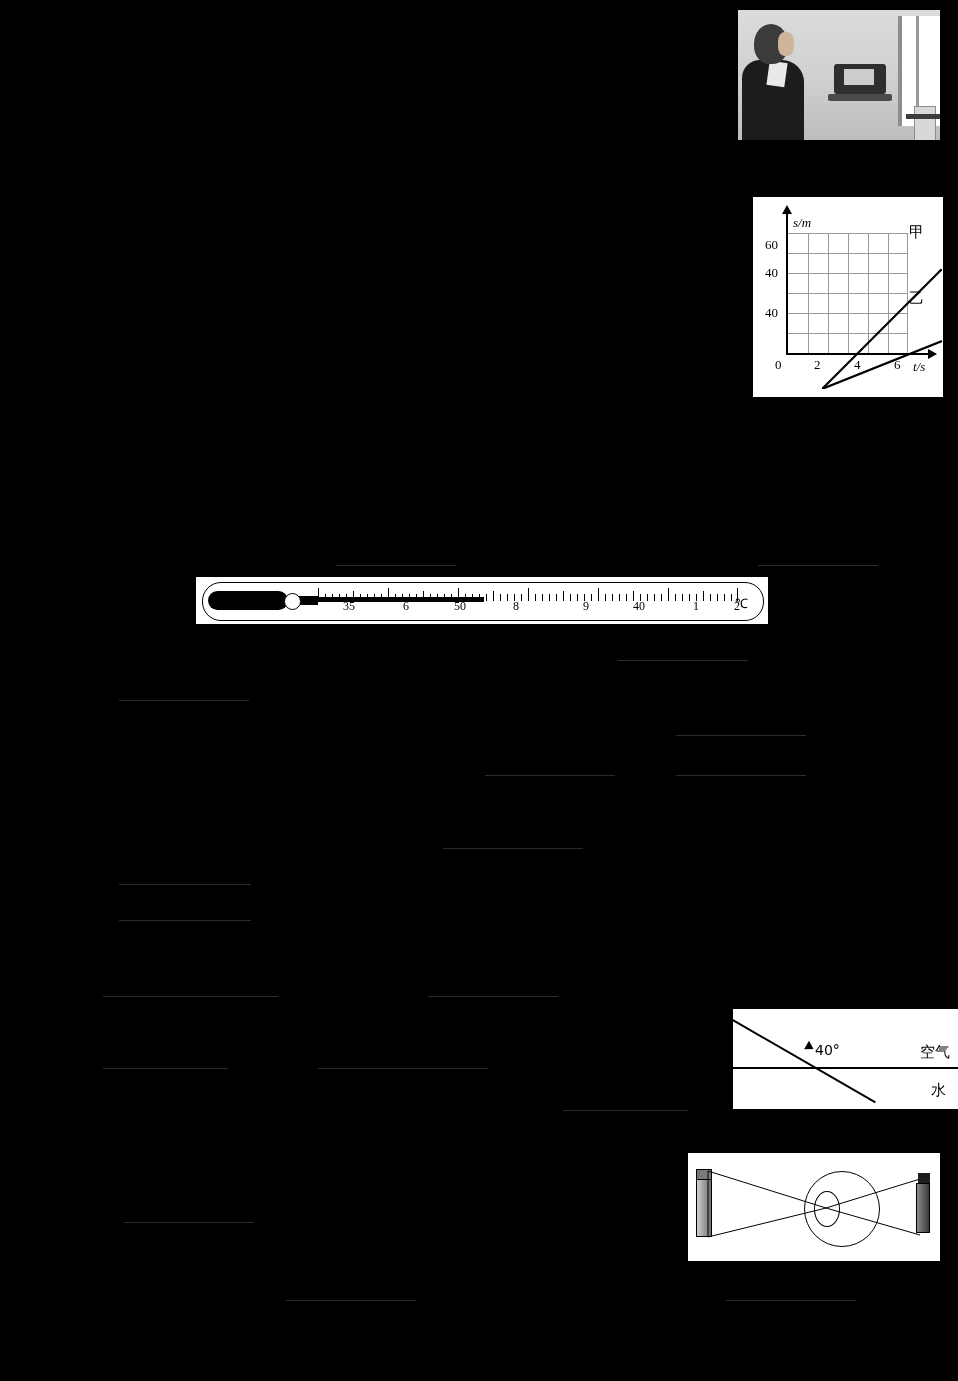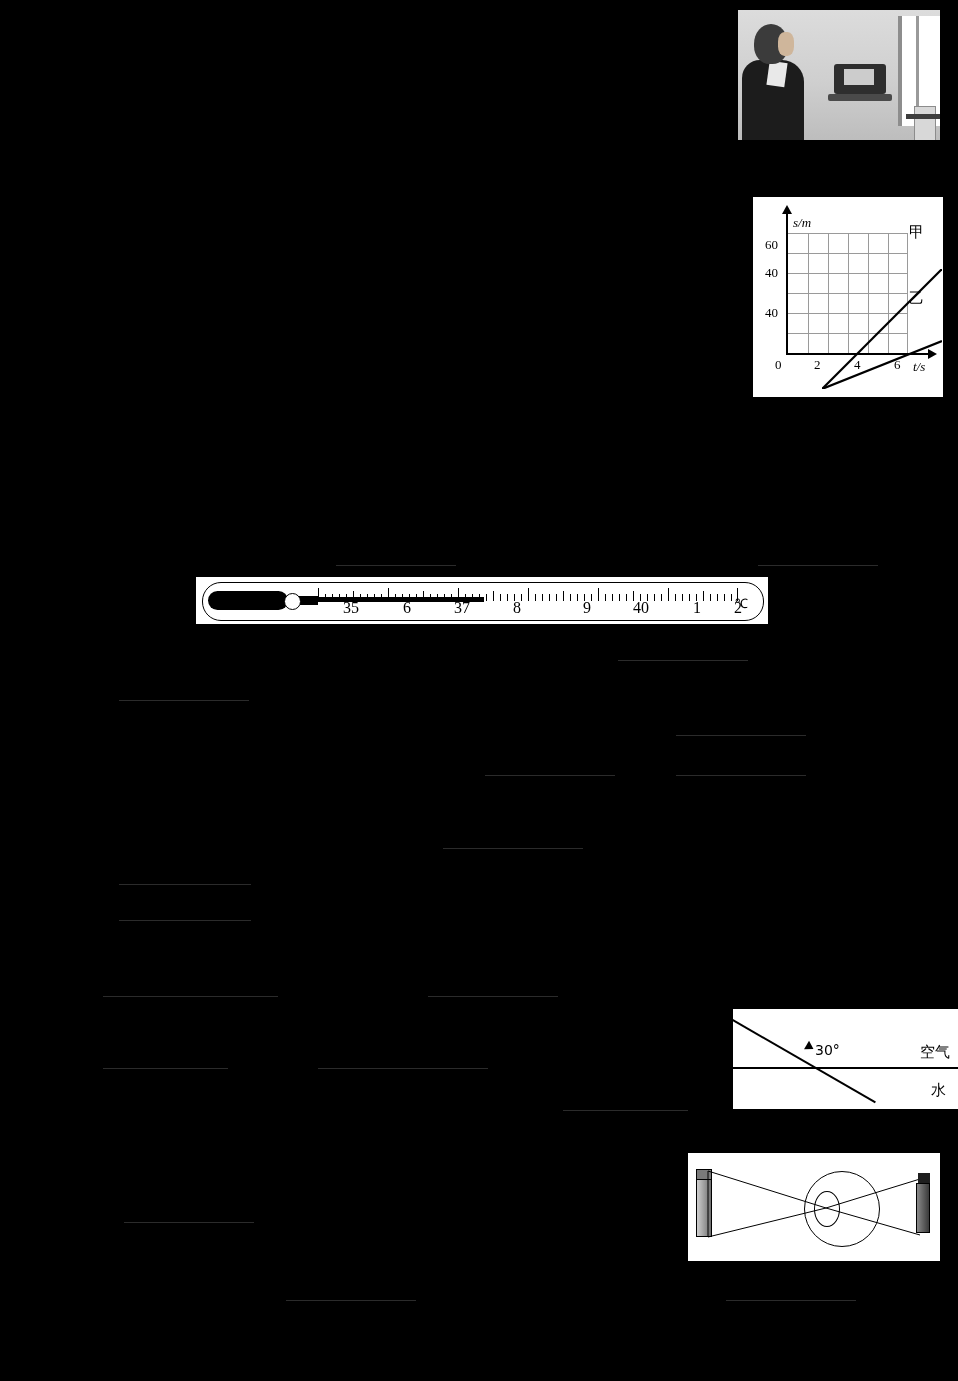--- a/index.html
+++ b/index.html
@@ -43,21 +43,21 @@
   .thermo{position:absolute;left:196px;top:577px;width:572px;height:47px;background:#ffffff;}
   .th-body{position:absolute;left:6px;top:5px;width:560px;height:37px;border:1.6px solid #000;border-radius:19px;background:#fff;}
   .th-bulb{position:absolute;left:12px;top:14px;width:80px;height:19px;background:#000;border-radius:10px;}
   .th-stem{position:absolute;left:88px;top:19px;width:34px;height:9px;background:#000;}
   .th-circle{position:absolute;left:88px;top:16px;width:15px;height:15px;border:1.6px solid #000;border-radius:50%;background:#fff;}
   .th-scale{position:absolute;left:122px;top:10px;width:420px;height:14px;}
   .tick{position:absolute;bottom:0;width:1px;background:#000;}
   .tk-s{height:7px;}
   .tk-m{height:10px;}
   .tk-l{height:13px;}
-  .th-num{position:absolute;top:22px;color:#000;font-size:16px;font-family:"Liberation Serif",serif;}
+  .th-num{position:absolute;top:22px;color:#000;font-size:12px;font-family:"Liberation Serif",serif;}
   .th-merc{position:absolute;left:122px;top:20px;height:5px;background:#000;}
   .th-unit{position:absolute;left:735px;top:594px;color:#000;font-size:13px;}
 
   
   .refr{position:absolute;left:733px;top:1009px;width:225px;height:100px;background:#ffffff;color:#000;}
   .refr .surface{position:absolute;left:0;top:58px;width:225px;height:1.6px;background:#000;}
   .refr .ray{position:absolute;left:0;top:10px;width:165px;height:1.6px;background:#000;transform-origin:0 0;transform:rotate(30deg);}
   .refr .arrow{position:absolute;left:73px;top:33px;width:0;height:0;border-left:8px solid #000;border-top:5px solid transparent;border-bottom:5px solid transparent;transform:rotate(30deg);}
   .refr .angle-txt{position:absolute;left:82px;top:33px;font-size:14px;font-family:"DejaVu Sans",sans-serif;}
   .refr .t-air{position:absolute;right:8px;top:34px;font-size:15px;font-family:"DejaVu Sans",sans-serif;}
@@ -196,34 +196,34 @@
       <div class="tick tk-s" style="left:378px"></div>
         <div class="tick tk-m" style="left:385px"></div>
       <div class="tick tk-s" style="left:392px"></div>
         <div class="tick tk-s" style="left:399px"></div>
       <div class="tick tk-s" style="left:406px"></div>
         <div class="tick tk-s" style="left:413px"></div>
       <div class="tick tk-l" style="left:419px"></div>
     </div>
     <span class="th-num" style="left:147px;">35</span>
     <span class="th-num" style="left:207px;">6</span>
-    <span class="th-num" style="left:258px;">37</span>
+    <span class="th-num" style="left:258px;">50</span>
     <span class="th-num" style="left:317px;">8</span>
     <span class="th-num" style="left:387px;">9</span>
     <span class="th-num" style="left:437px;">40</span>
     <span class="th-num" style="left:497px;">1</span>
     <span class="th-num" style="left:538px;">2</span>
   </div>
   <span class="th-unit">℃</span>
 
   <div class="refr">
     <div class="ray"></div>
     <div class="arrow"></div>
     <div class="surface"></div>
-    <span class="angle-txt">30°</span>
+    <span class="angle-txt">40°</span>
     <span class="t-air">空气</span>
     <span class="t-water">水</span>
   </div>
 
   <div class="eye">
     <div class="cand-l-tip"></div>
     <div class="cand-l"></div>
     <svg width="252" height="108" style="position:absolute;left:0;top:0;">
       <line x1="20" y1="18" x2="138" y2="55" stroke="#000" stroke-width="1"></line>
       <line x1="20" y1="84" x2="138" y2="55" stroke="#000" stroke-width="1"></line>

